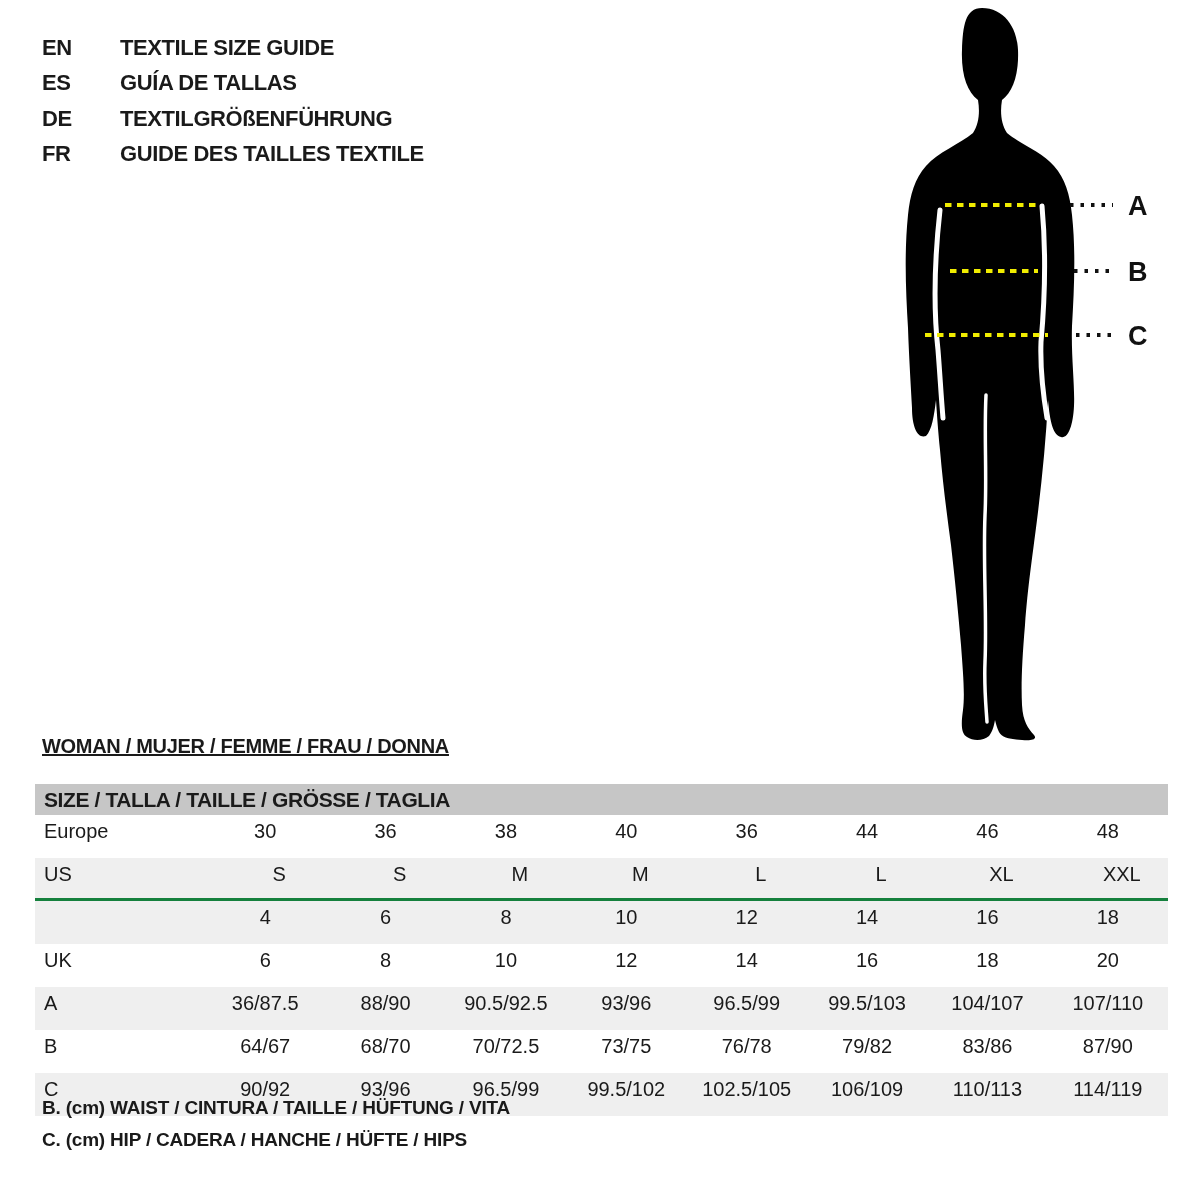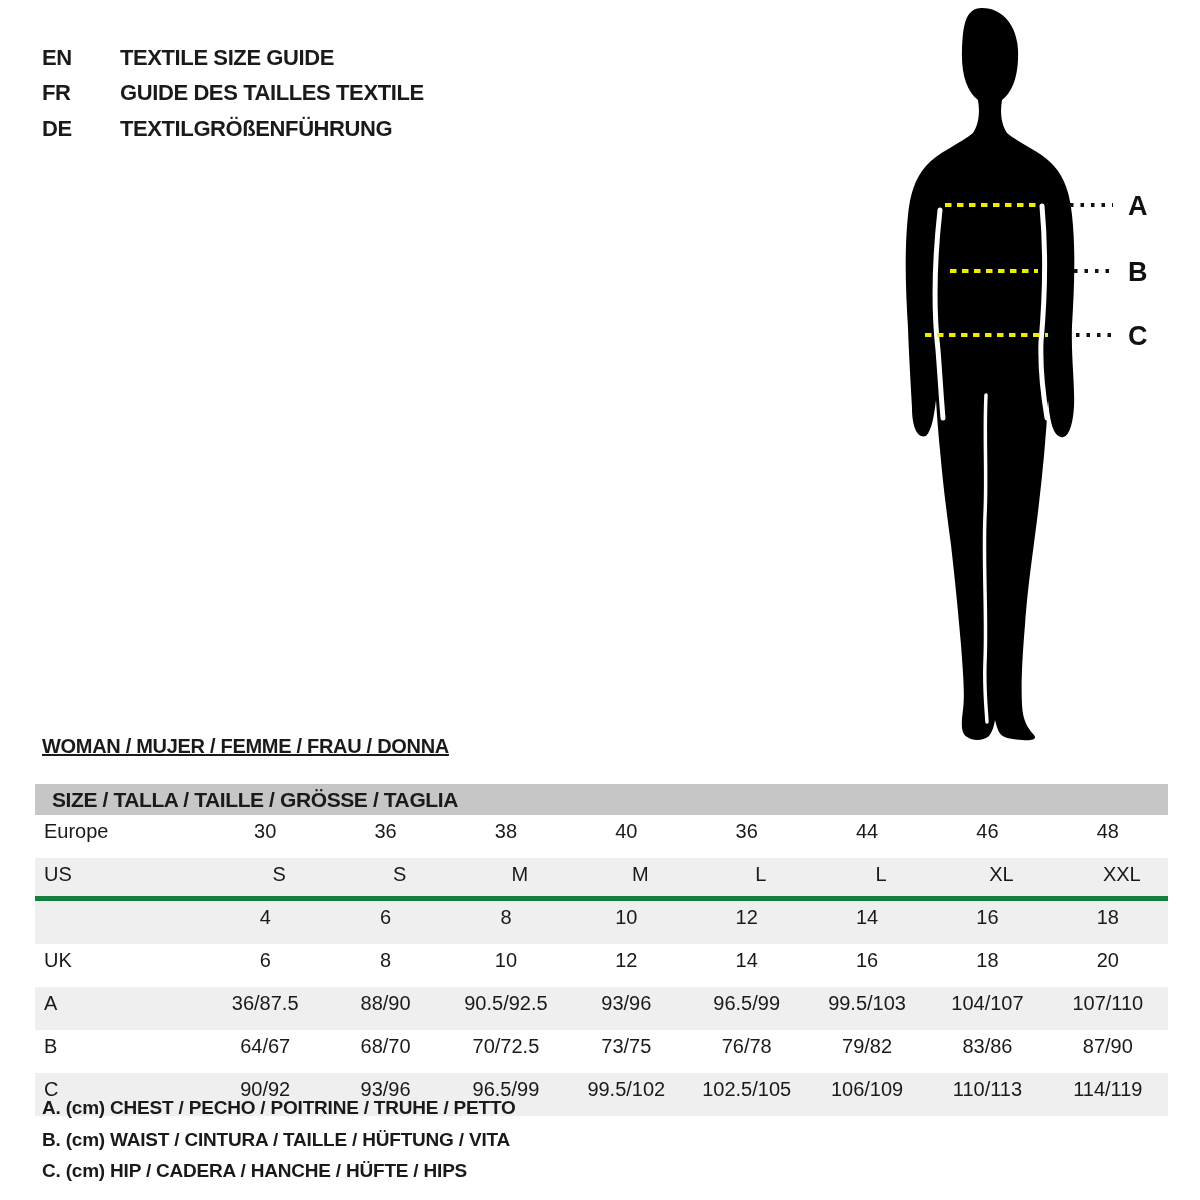--- a/index.html
+++ b/index.html
@@ -13,21 +13,21 @@
   body{
     position:relative;
     width:1200px;height:1200px;
     font-family:"Liberation Sans", sans-serif;
     color:var(--text-color);
     overflow:hidden;
   }
 
   
   .langs{
-    position:absolute;left:42px;top:40px;
+    position:absolute;left:42px;top:30px;
     font-weight:bold;font-size:22px;letter-spacing:-0.4px;
   }
   .lang-row{display:flex;height:35.5px;align-items:center;}
   .lang-code{width:78px;flex:0 0 78px;}
   .lang-label{white-space:nowrap;}
 
   
   .figure{position:absolute;left:880px;top:0;width:320px;height:760px;}
   .yline{stroke:var(--measure-yellow);stroke-width:4;stroke-dasharray:6.5 5.5;}
   .bline{stroke:#111;stroke-width:4;stroke-dasharray:3.5 7;}
@@ -41,54 +41,58 @@
   .gender-title{
     position:absolute;left:42px;top:735px;
     font-weight:bold;font-size:20px;letter-spacing:-0.3px;text-decoration:underline;
   }
 
   
   .size-table{position:absolute;left:35px;top:784px;width:1133px;}
   .thead{
     height:31px;line-height:31px;background:var(--header-bg);
     font-weight:bold;font-size:21px;letter-spacing:-0.4px;
-    padding-left:17px;
+    padding-left:9px;
   }
   .trow{display:flex;height:43px;line-height:33px;font-size:20px;}
   .trow.gray{background:var(--stripe-bg);}
-  .trow.gap{border-bottom:5px solid #15803d;gap:28px;}
+  .trow.gap{border-bottom:3px solid #15803d;gap:28px;}
   .tlabel{flex:0 0 170px;padding-left:9px;text-align:left;}
   .tcell{flex:1 1 0;text-align:center;}
 
   
   .legend{
     position:absolute;left:42px;top:1092px;
     font-weight:bold;font-size:19px;letter-spacing:-0.2px;
   }
   .legend-line{height:31.5px;line-height:31.5px;white-space:nowrap;}
 </style>
 </head>
 <body>
 
 <div class="langs">
 
     <div class="lang-row">
       <span class="lang-code">EN</span>
       <span class="lang-label">TEXTILE SIZE GUIDE</span>
     </div>
 
+    <div class="lang-row">
+      <span class="lang-code">ES</span>
+      <span class="lang-label">GUÍA DE TALLAS</span>
+    </div>
+
+    <div class="lang-row">
+      <span class="lang-code">DE</span>
+      <span class="lang-label">TEXTILGRÖßENFÜHRUNG</span>
+    </div>
 
     <div class="lang-row">
       <span class="lang-code">FR</span>
       <span class="lang-label">GUIDE DES TAILLES TEXTILE</span>
-    </div>
-
-    <div class="lang-row">
-      <span class="lang-code">DE</span>
-      <span class="lang-label">TEXTILGRÖßENFÜHRUNG</span>
     </div>
 
   </div>
 
 <svg class="figure" viewBox="0 0 320 760" xmlns="http://www.w3.org/2000/svg" aria-hidden="true">
   <g transform="translate(15,0)">
     <path fill="#000" d="
       M 87 8
       C 108 8 122 26 123 50
       C 124 74 118 92 107 100
@@ -228,18 +232,17 @@
         <div class="tcell">102.5/105</div>
         <div class="tcell">106/109</div>
         <div class="tcell">110/113</div>
         <div class="tcell">114/119</div>
       </div>
     </div>
 </div>
 
 <div class="legend">
 
-    <div class="legend-line">A. (cm) CHEST / PECHO / POITRINE / TRUHE / PETTO</div>
 
     <div class="legend-line">B. (cm) WAIST / CINTURA / TAILLE / HÜFTUNG / VITA</div>
 
     <div class="legend-line">C. (cm) HIP / CADERA / HANCHE / HÜFTE / HIPS</div>
   </div>
 
 </body></html>

